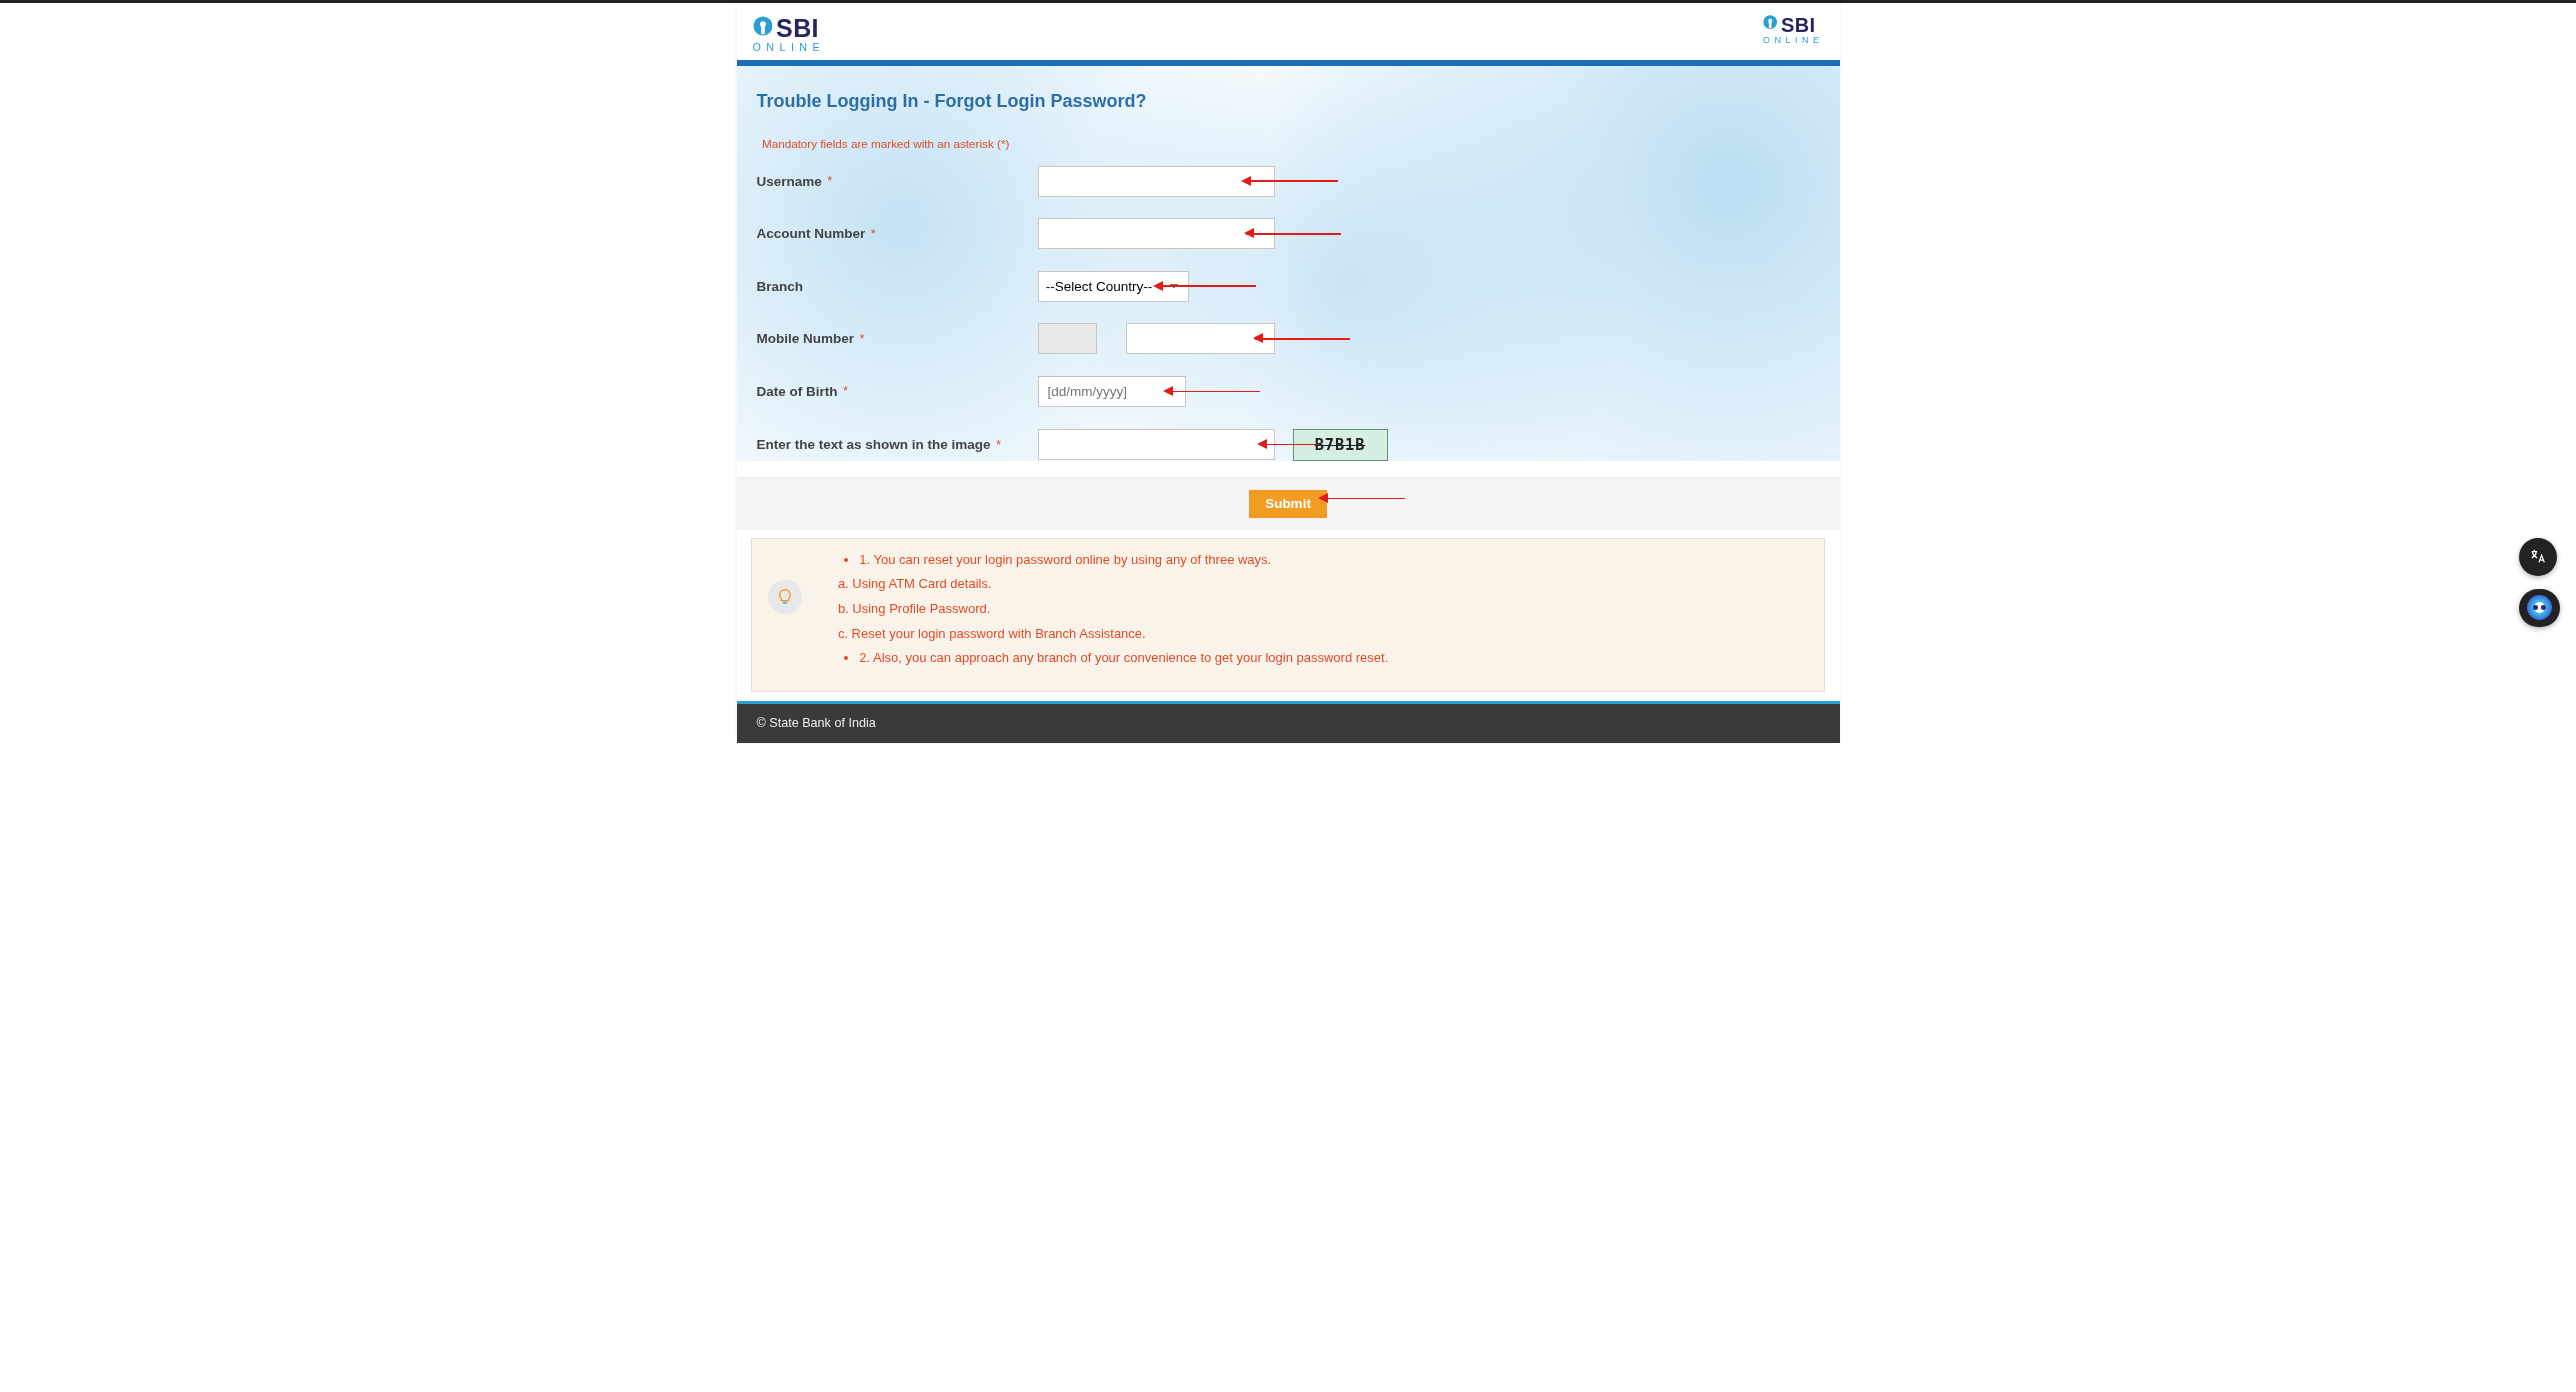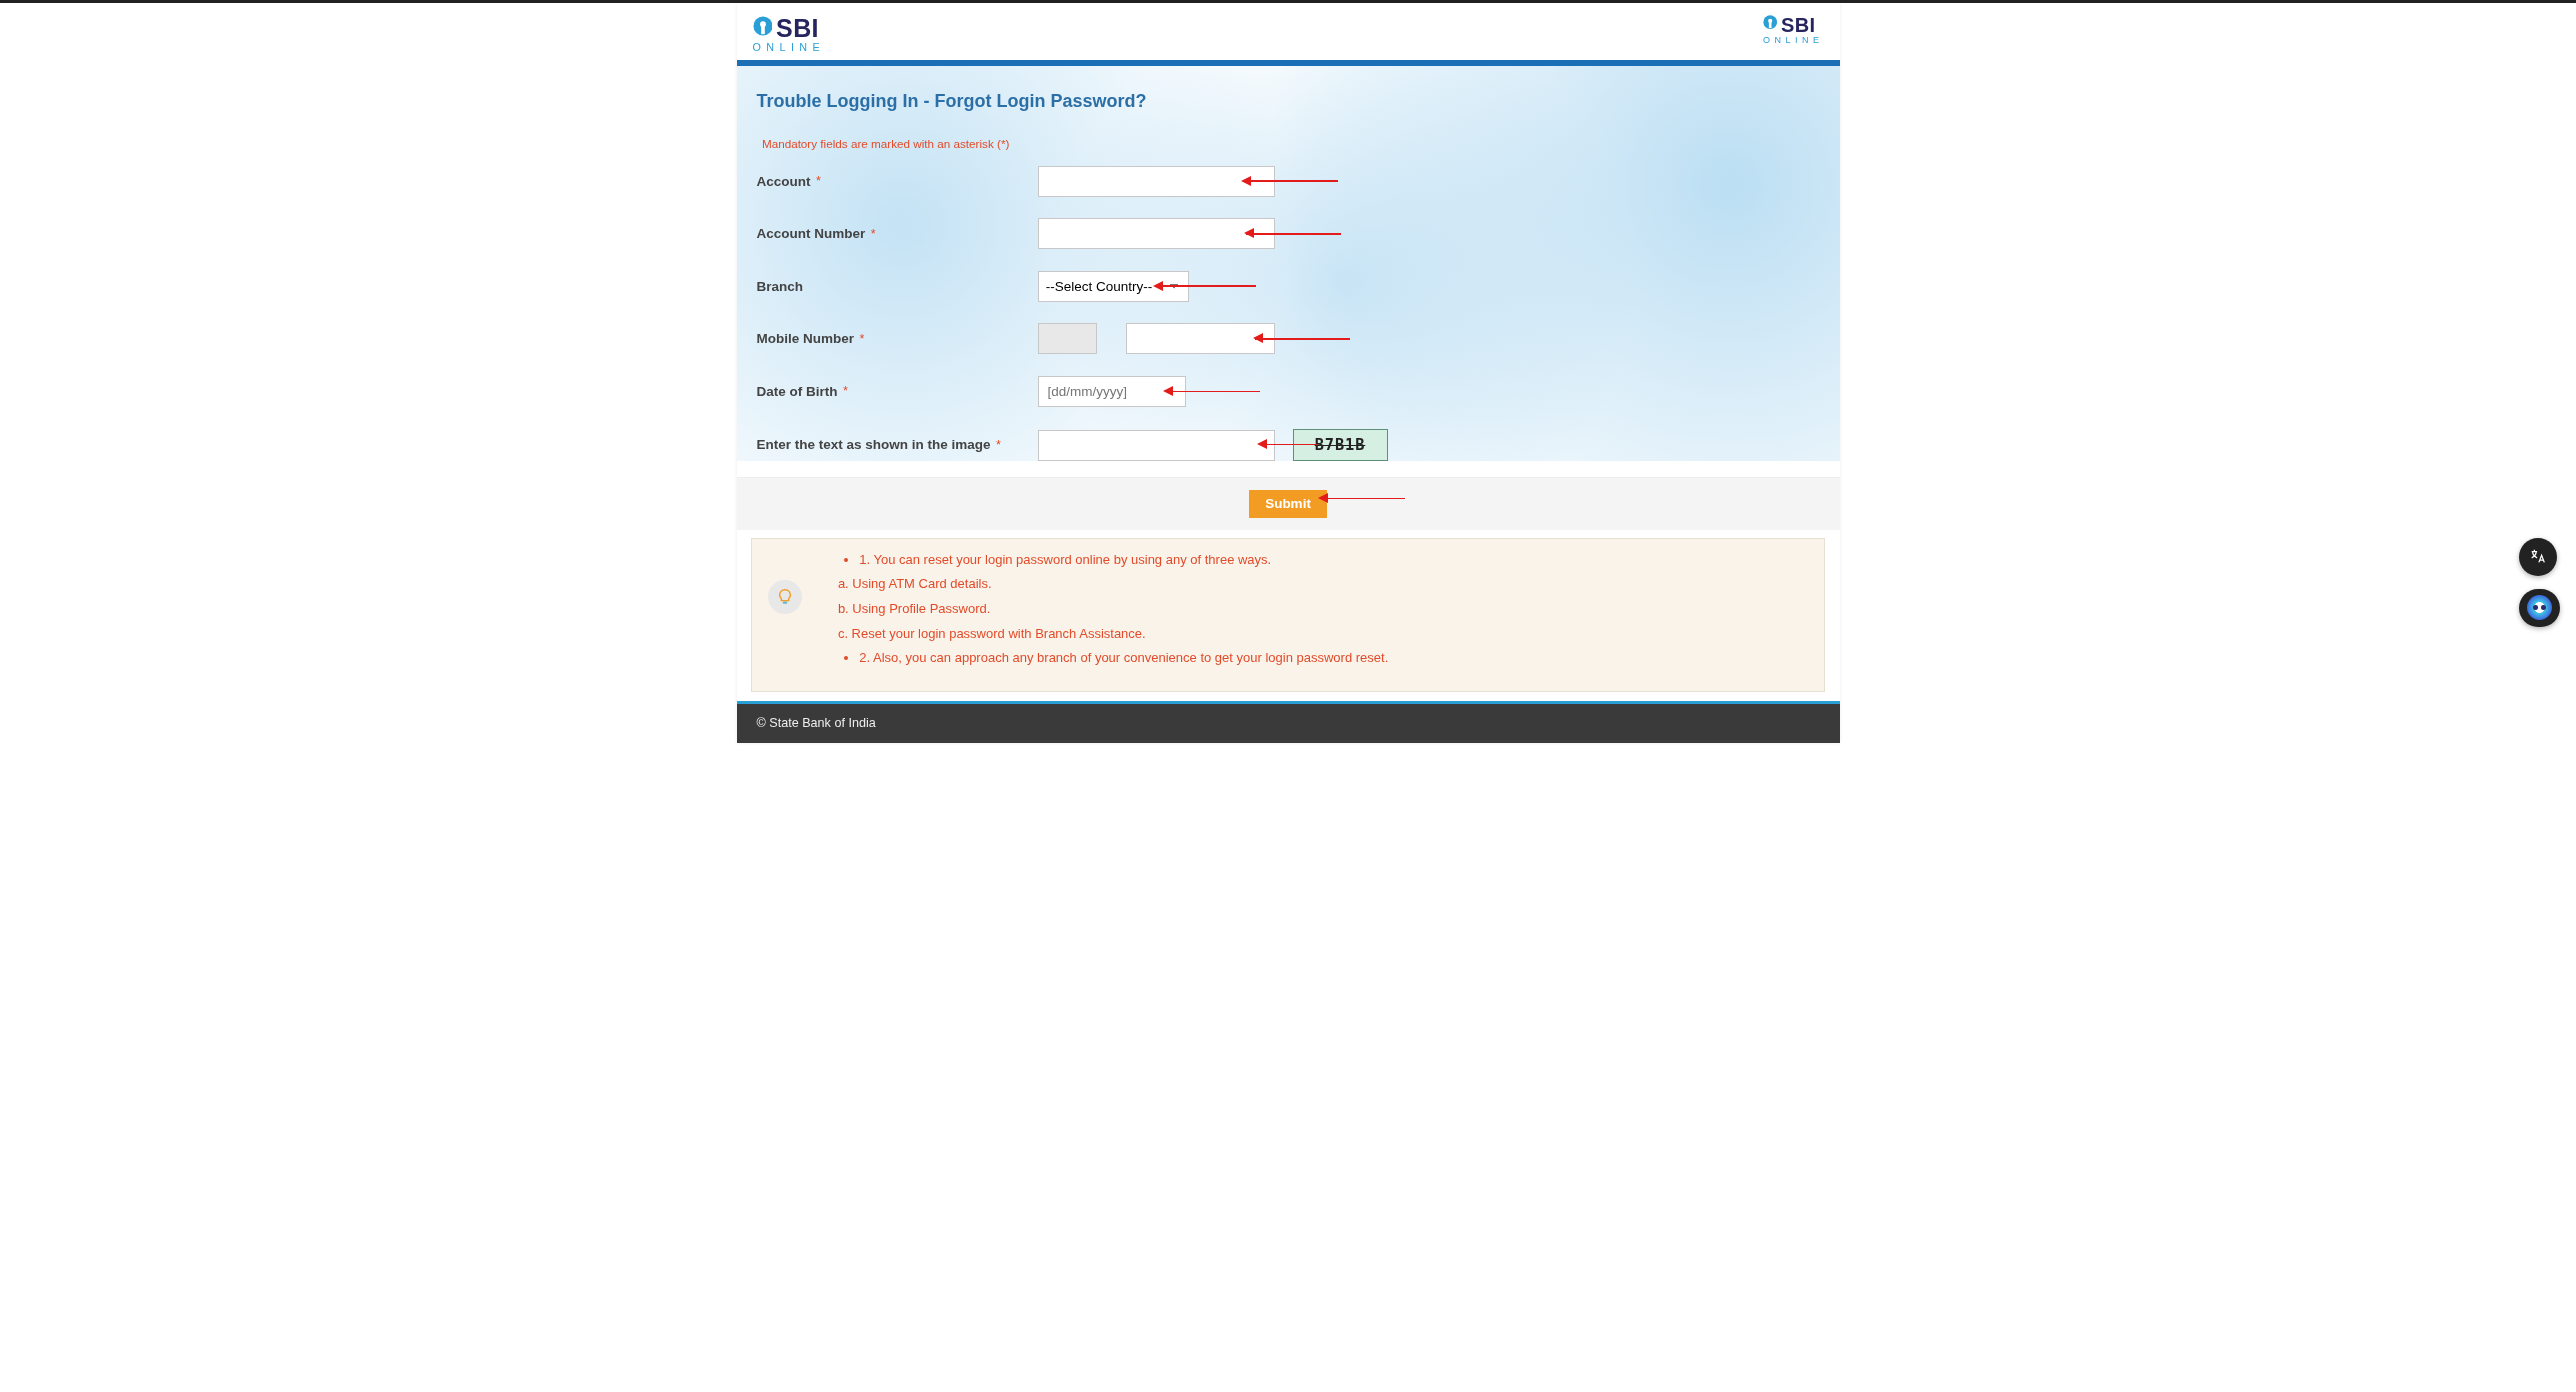--- a/index.html
+++ b/index.html
@@ -74,21 +74,21 @@
     background-position: calc(100% - 13.5px) 12.6px, calc(100% - 9px) 12.6px;
     background-size: 4.5px 4.5px, 4.5px 4.5px;
     background-repeat: no-repeat;
   }
   .mobile-group { display: flex; gap: 29px; align-items: center; }
   .mobile-prefix {
     width: 59px; height: 31px; border: 0.9px solid #c7c7c7; background: #e8e8e8;
   }
   .mobile-number { width: 149px; height: 31px; border: 0.9px solid #c7c7c7; background:#fff; padding:3.6px 9px; }
   .dob-input { width: 148px; height: 31px; border: 0.9px solid #c7c7c7; padding: 3.6px 9px; font-size: 13.5px; color:#8a8a8a; }
-  .captcha-row { display: flex; align-items: flex-end; gap: 18px; }
+  .captcha-row { display: flex; align-items: flex-start; gap: 18px; }
   .captcha-img {
     width: 95px; height: 32px; background: #d5f0e3; border: 0.9px solid #5f8f77;
     display: flex; align-items: center; justify-content: center;
     font-family: monospace; font-size: 15.3px; font-weight: 700; color: #222;
     text-decoration: line-through; letter-spacing: 0.9px;
   }
   .submit-area {
     background: #f4f4f4; padding: 12.6px 20px; text-align: center; position: relative;
     border-top: 0.9px solid #eee;
   }
@@ -180,21 +180,21 @@
     </div>
 
     <div class="blue-bar"></div>
 
     <div class="hero-bg">
       <div class="page-title">Trouble Logging In - Forgot Login Password?</div>
       <div class="mandatory-note">Mandatory fields are marked with an asterisk (*)</div>
 
       <div class="form-row">
         <div class="form-label">
-          <span>Account</span>
+          <span>Username</span>
             <span class="req">*</span>
         </div>
         <input type="text" class="text-input" style="">
         <div class="arrow" style="left:486px; width:95px;"></div>
       </div>
 
       <div class="form-row">
         <div class="form-label">
           <span>Account Number</span>
             <span class="req">*</span>

